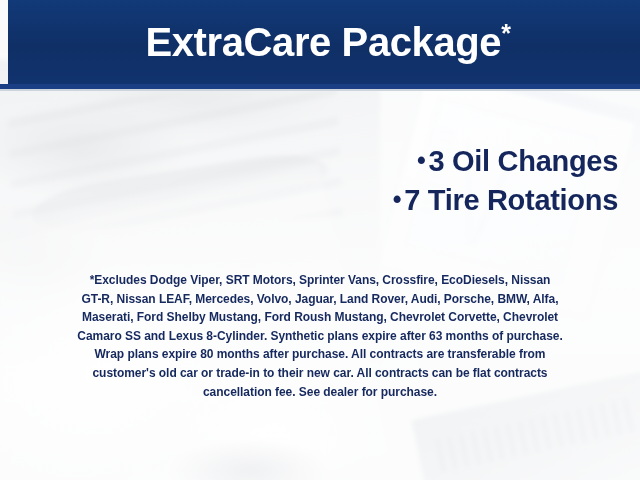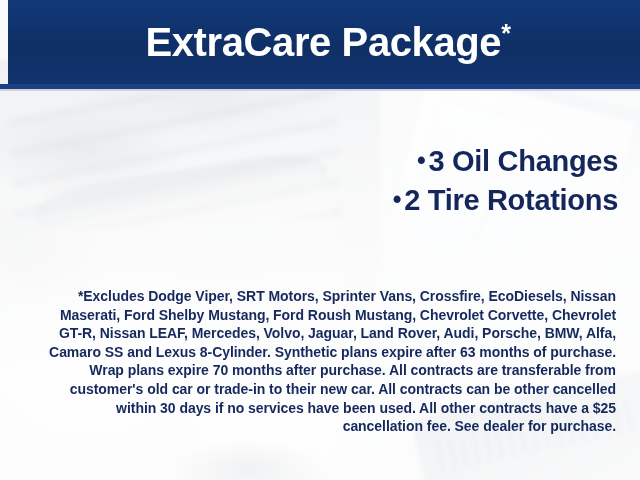--- a/index.html
+++ b/index.html
@@ -229,25 +229,25 @@
   }
   .benefit-line .dot {
     font-size: 25px;
     vertical-align: 2px;
     margin-right: 3px;
   }
 
   .disclaimer {
     position: absolute;
     left: 24px;
-    top: 196px;
+    top: 180px;
     width: 592px;
-    text-align: right;
+    text-align: center;
     color: #16295e;
-    font-size: 14px;
+    font-size: 12px;
     font-weight: bold;
     line-height: 18.6px;
     letter-spacing: -0.05px;
   }
 </style>
 </head>
 <body>
 
 <div id="ad">
 
@@ -276,29 +276,28 @@
   <div class="header-underline"></div>
   <div class="header-hairline"></div>
 
   <div class="content">
 
     <div class="benefits">
       <div class="benefit-line">
         <span class="dot">•</span><span>3 Oil Changes</span>
       </div>
       <div class="benefit-line">
-        <span class="dot">•</span><span>2 Tire Rotations</span>
+        <span class="dot">•</span><span>7 Tire Rotations</span>
       </div>
     </div>
 
     <div class="disclaimer">
       <div>*Excludes Dodge Viper, SRT Motors, Sprinter Vans, Crossfire, EcoDiesels, Nissan</div>
+      <div>GT-R, Nissan LEAF, Mercedes, Volvo, Jaguar, Land Rover, Audi, Porsche, BMW, Alfa,</div>
       <div>Maserati, Ford Shelby Mustang, Ford Roush Mustang, Chevrolet Corvette, Chevrolet</div>
-      <div>GT-R, Nissan LEAF, Mercedes, Volvo, Jaguar, Land Rover, Audi, Porsche, BMW, Alfa,</div>
       <div>Camaro SS and Lexus 8-Cylinder. Synthetic plans expire after 63 months of purchase.</div>
-      <div>Wrap plans expire 70 months after purchase. All contracts are transferable from</div>
-      <div>customer's old car or trade-in to their new car. All contracts can be other cancelled</div>
-      <div>within 30 days if no services have been used. All other contracts have a $25</div>
+      <div>Wrap plans expire 80 months after purchase. All contracts are transferable from</div>
+      <div>customer's old car or trade-in to their new car. All contracts can be flat contracts</div>
       <div>cancellation fee. See dealer for purchase.</div>
     </div>
 
   </div>
 </div>
 
 </body></html>

